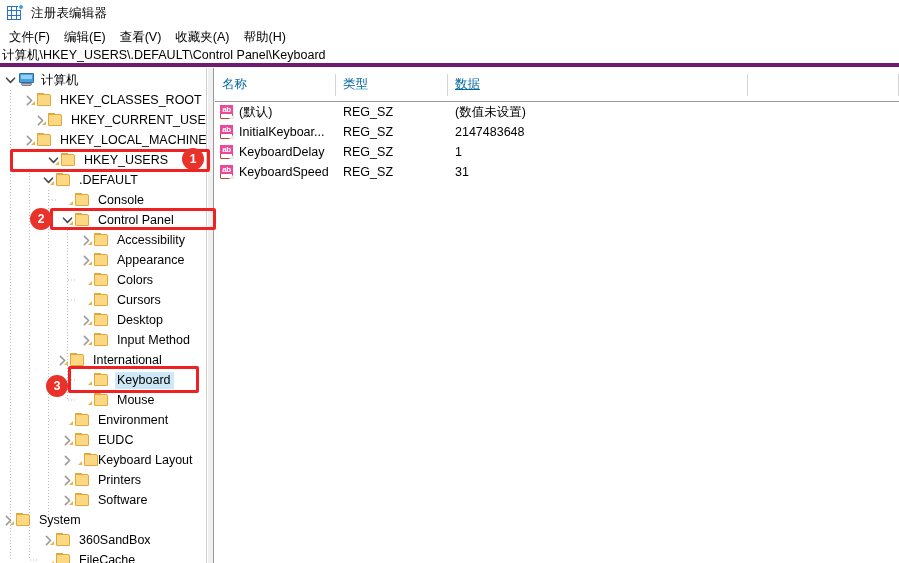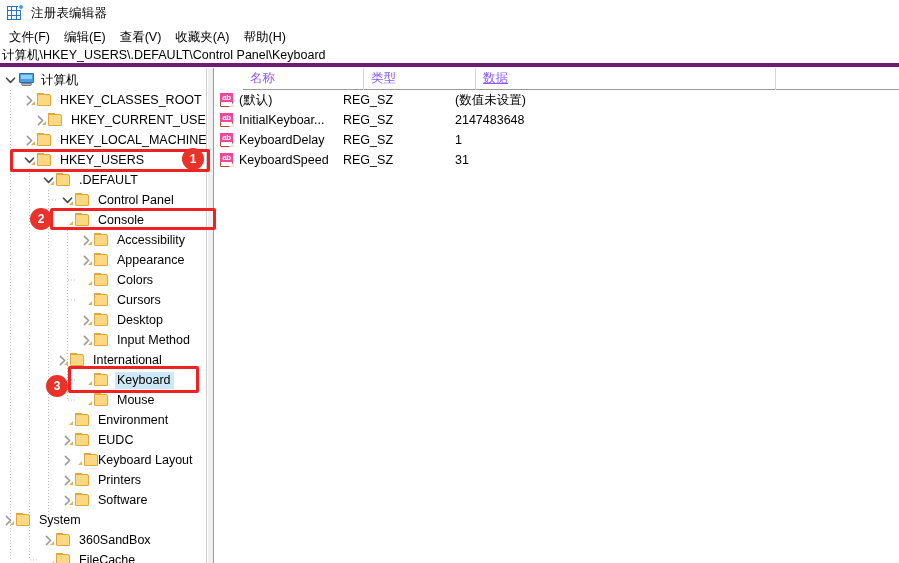--- a/index.html
+++ b/index.html
@@ -184,25 +184,25 @@
     border: 1px solid #7d8084;
     border-radius: 0 0 2px 2px;
   }
 
   
   .guides { position: absolute; left: 0; top: 0; width: 207px; height: 495px; pointer-events: none; }
 
   
   .lheader {
     position: relative;
-    height: 22px;
+    height: 34px;
     background: #ffffff;
     border-bottom: 1px solid #9a9a9a;
     display: flex; align-items: center;
-    font-size: 12.5px; color: #8b5cf6; margin-left: 28px;
+    font-size: 12.5px; color: #0369a1;
   }
   .lheader .hcell {
     height: 22px;
     display: flex; align-items: center;
     padding-left: 7px;
     border-right: 1px solid #d4d4d4;
     cursor: default;
     flex: 0 0 auto;
   }
   .lrow {
@@ -349,51 +349,51 @@
         </div>
         <div class="tnode" style="padding-left: 21px;">
           <span class="twist">
             <svg width="11" height="11" viewBox="0 0 11 11">
               <path d="M3.4 1.4 L7.6 5.5 L3.4 9.6" fill="none" stroke="#9a9a9a" stroke-width="1.6" stroke-linecap="round" stroke-linejoin="round"></path>
             </svg>
           </span>
           <span class="tfolder"><span class="folder-ico"><span class="tab"></span><span class="back"></span><span class="fold"></span></span></span>
           <span class="tlabel">HKEY_LOCAL_MACHINE</span>
         </div>
-        <div class="tnode" style="padding-left: 21px;">
+        <div class="tnode" style="padding-left: 21px; margin-left: 24px;">
           <span class="twist">
             <svg width="11" height="11" viewBox="0 0 11 11">
               <path d="M1.5 3.2 L5.5 7.4 L9.5 3.2" fill="none" stroke="#4a4a4a" stroke-width="1.6" stroke-linecap="round" stroke-linejoin="round"></path>
             </svg>
           </span>
           <span class="tfolder"><span class="folder-ico"><span class="tab"></span><span class="back"></span><span class="fold"></span></span></span>
           <span class="tlabel">HKEY_USERS</span>
         </div>
         <div class="tnode" style="padding-left: 40px;">
           <span class="twist">
             <svg width="11" height="11" viewBox="0 0 11 11">
               <path d="M1.5 3.2 L5.5 7.4 L9.5 3.2" fill="none" stroke="#4a4a4a" stroke-width="1.6" stroke-linecap="round" stroke-linejoin="round"></path>
             </svg>
           </span>
           <span class="tfolder"><span class="folder-ico"><span class="tab"></span><span class="back"></span><span class="fold"></span></span></span>
           <span class="tlabel">.DEFAULT</span>
-        </div>
-        <div class="tnode" style="padding-left: 59px;">
-          <span class="twist">
-            <svg width="11" height="11" viewBox="0 0 11 11">
-              <path d="M1.5 3.2 L5.5 7.4 L9.5 3.2" fill="none" stroke="#4a4a4a" stroke-width="1.6" stroke-linecap="round" stroke-linejoin="round"></path>
-            </svg>
-          </span>
-          <span class="tfolder"><span class="folder-ico"><span class="tab"></span><span class="back"></span><span class="fold"></span></span></span>
-          <span class="tlabel">Control Panel</span>
         </div>
         <div class="tnode" style="padding-left: 59px;">
           <span class="twist"></span>
           <span class="tfolder"><span class="folder-ico"><span class="tab"></span><span class="back"></span><span class="fold"></span></span></span>
           <span class="tlabel">Console</span>
+        </div>
+        <div class="tnode" style="padding-left: 59px;">
+          <span class="twist">
+            <svg width="11" height="11" viewBox="0 0 11 11">
+              <path d="M1.5 3.2 L5.5 7.4 L9.5 3.2" fill="none" stroke="#4a4a4a" stroke-width="1.6" stroke-linecap="round" stroke-linejoin="round"></path>
+            </svg>
+          </span>
+          <span class="tfolder"><span class="folder-ico"><span class="tab"></span><span class="back"></span><span class="fold"></span></span></span>
+          <span class="tlabel">Control Panel</span>
         </div>
         <div class="tnode" style="padding-left: 78px;">
           <span class="twist">
             <svg width="11" height="11" viewBox="0 0 11 11">
               <path d="M3.4 1.4 L7.6 5.5 L3.4 9.6" fill="none" stroke="#9a9a9a" stroke-width="1.6" stroke-linecap="round" stroke-linejoin="round"></path>
             </svg>
           </span>
           <span class="tfolder"><span class="folder-ico"><span class="tab"></span><span class="back"></span><span class="fold"></span></span></span>
           <span class="tlabel">Accessibility</span>
         </div>

